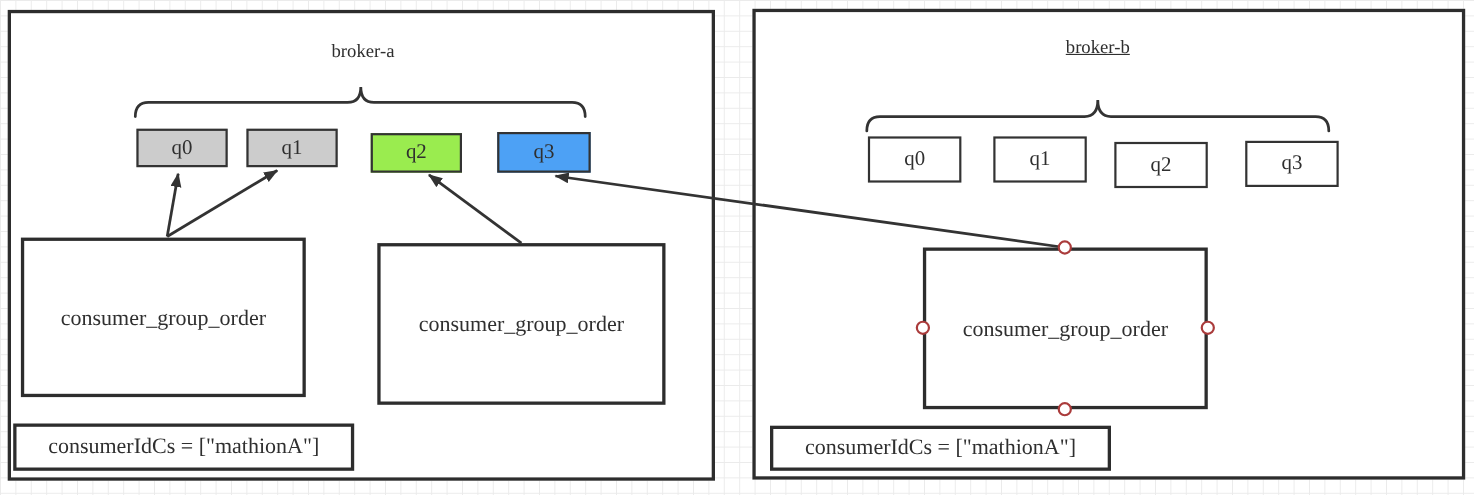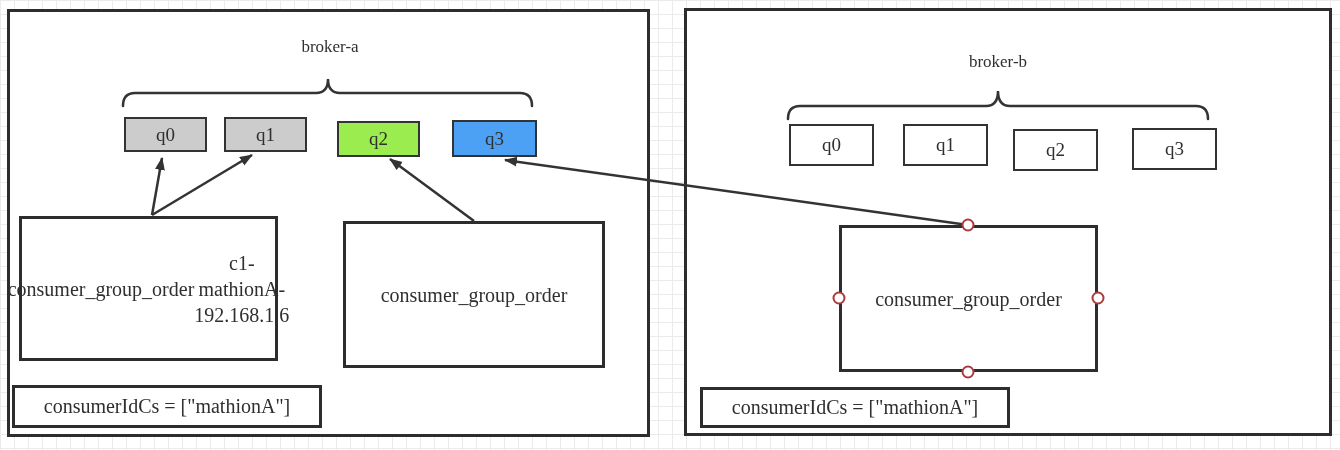--- a/index.html
+++ b/index.html
@@ -63,21 +63,21 @@
 </head>
 <body>
 
 <div class="canvas">
 
   <div class="broker" style="left:7px;top:9px;width:643px;height:428px;"></div>
 
   <div class="broker" style="left:684px;top:8px;width:648px;height:428px;"></div>
 
   <div class="broker-title" style="left:230px;top:37px;width:200px;">broker-a</div>
-  <div class="broker-title" style="left:898px;top:52px;width:200px;">broker-b</div>
+  <div class="broker-title" style="left:898px;top:33px;width:200px;text-decoration:underline;">broker-b</div>
 
   <div class="queue" style="left: 124px; top: 117px; width: 83px; height: 35px; background-color: rgb(204, 204, 204);">
     <span>q0</span>
   </div>
   <div class="queue" style="left: 224px; top: 117px; width: 83px; height: 35px; background-color: rgb(204, 204, 204);">
     <span>q1</span>
   </div>
   <div class="queue" style="left: 337px; top: 121px; width: 83px; height: 36px; background-color: rgb(154, 236, 79);">
     <span>q2</span>
   </div>
@@ -93,21 +93,20 @@
   </div>
   <div class="queue" style="left: 1013px; top: 129px; width: 85px; height: 42px; background-color: rgb(255, 255, 255);">
     <span>q2</span>
   </div>
   <div class="queue" style="left: 1132px; top: 128px; width: 85px; height: 42px; background-color: rgb(255, 255, 255);">
     <span>q3</span>
   </div>
 
   <div class="consumer-box" style="left:19px;top:216px;width:259px;height:145px;">
     <div>consumer_group_order</div>
-    <div>c1-mathionA-192.168.1.6</div>
   </div>
   <div class="consumer-box" style="left:343px;top:221px;width:262px;height:147px;">
     <div>consumer_group_order</div>
   </div>
   <div class="consumer-box" style="left:839px;top:225px;width:259px;height:147px;">
     <div>consumer_group_order</div>
   </div>
 
   <div class="config-box" style="left:12px;top:385px;width:310px;height:43px;">
     <span>consumerIdCs = ["mathionA"]</span>

